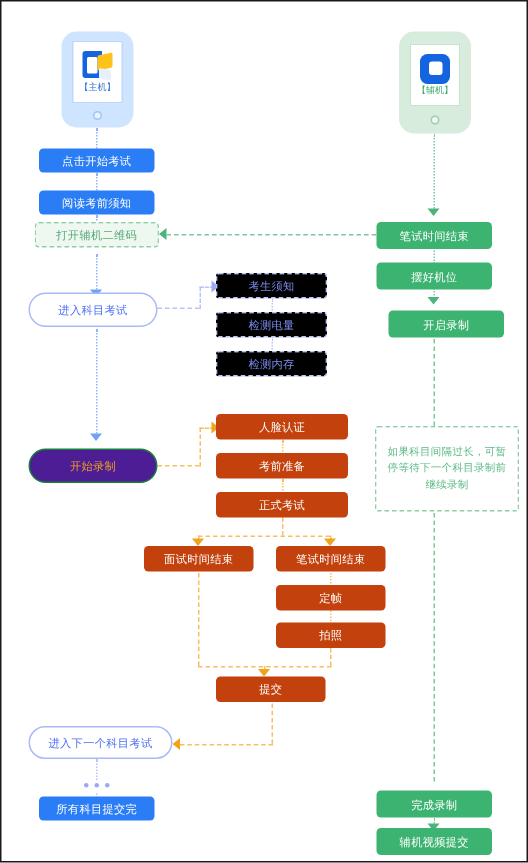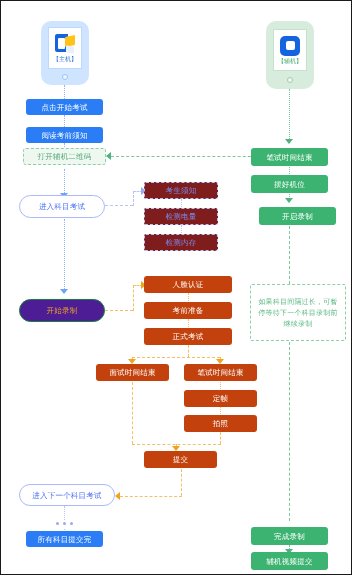--- a/index.html
+++ b/index.html
@@ -74,21 +74,21 @@
     display:flex;align-items:center;justify-content:center;
     font-size:7.5px;line-height:9px;text-align:center;letter-spacing:.2px;
   }
   
   .n-blue{background:#2b7df5;color:#fff;border-radius:3px;}
   
   .n-green-dash{background:#eef8f1;color:#55a877;border:1px dashed #8fcfa6;border-radius:3px;}
   
   .n-blue-pill{background:#fff;color:#4a6ff5;border:1px solid #a9b9fb;border-radius:12px;}
   
-  .n-blue-dash{background:#7f1d1d;color:#7c8cf0;border:1px dashed #b9c4fa;border-radius:2px;}
+  .n-blue-dash{background:#000000;color:#7c8cf0;border:1px dashed #b9c4fa;border-radius:2px;}
   
   .n-orange-pill{background:#4c1d95;color:#f0a020;border:1px solid #15803d;border-radius:12px;}
   
   .n-orange{background:#c2410c;color:#fff;border-radius:3px;}
   
   .n-green{background:#3cb371;color:#fff;border-radius:3px;}
   
   .n-green-note{
     background:#fff;color:#5cb985;border:1px dashed #8fcfa6;border-radius:2px;
     font-size:7px;line-height:11px;padding:3px 4px;

